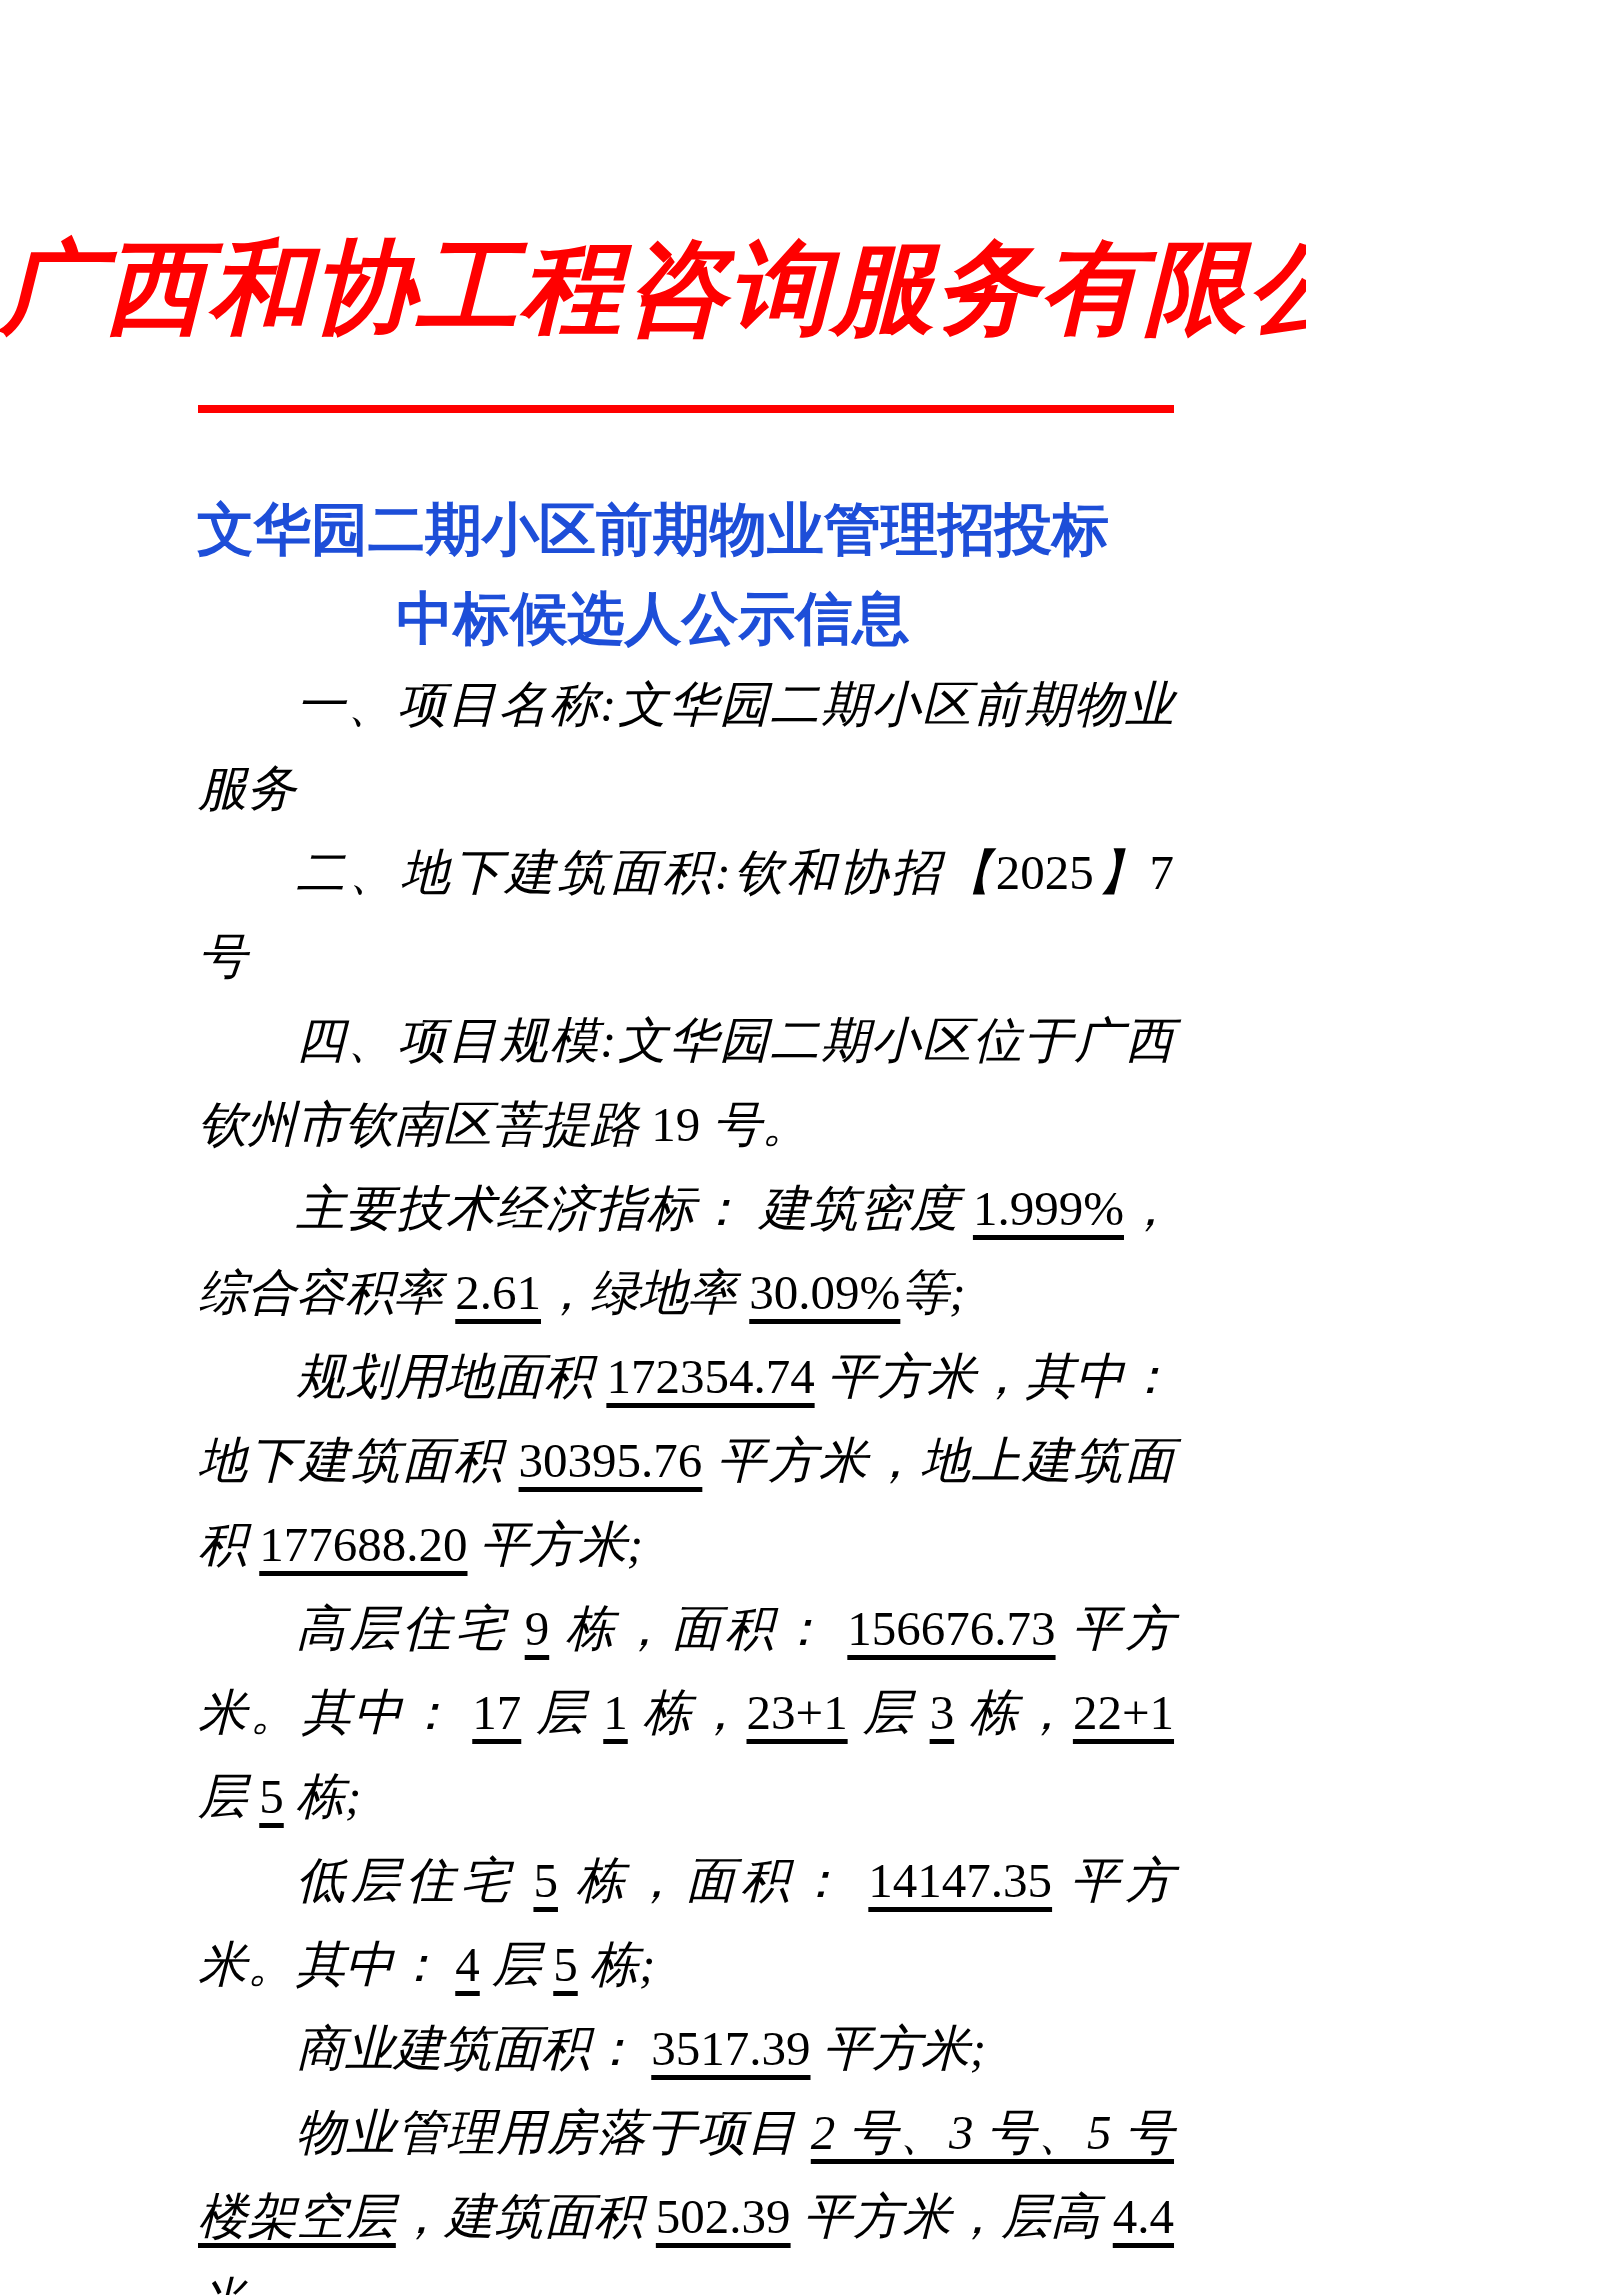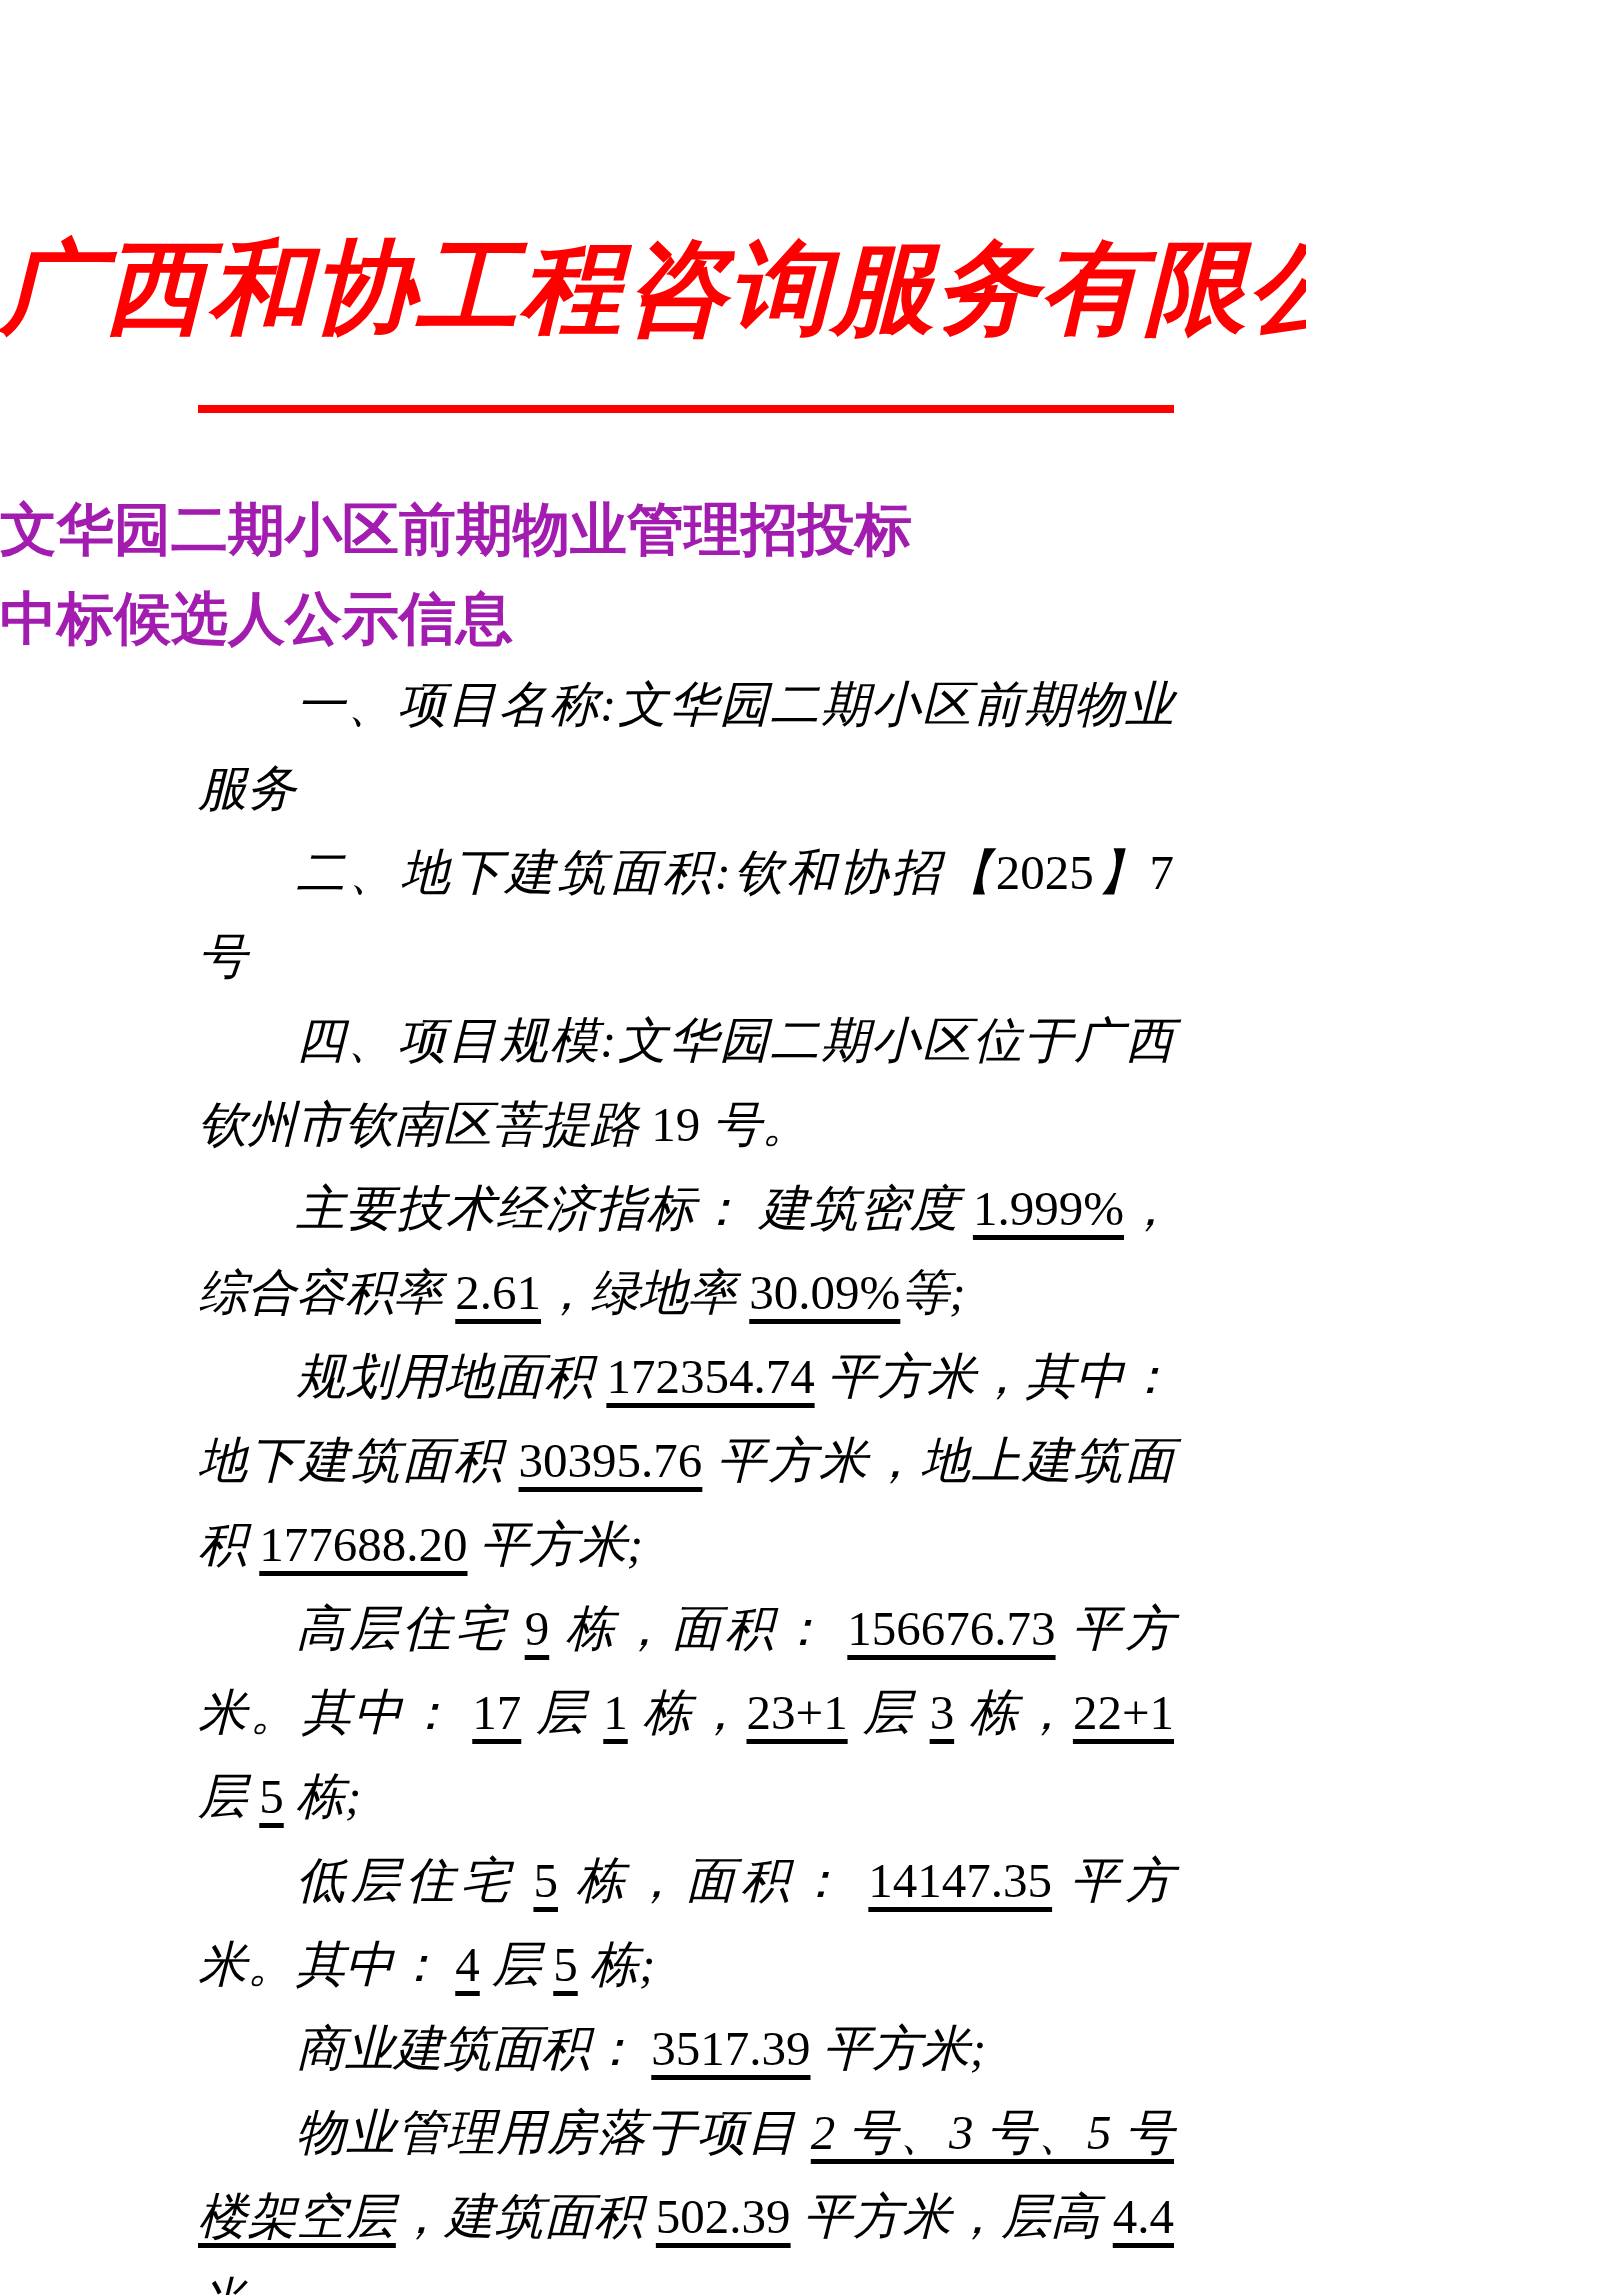--- a/index.html
+++ b/index.html
@@ -23,25 +23,25 @@
     white-space: nowrap;
     color: var(--accent, #ff0000);
   }
   .divider {
     height: 8.2px;
     margin: 42px 132px 0 198px;
     background: var(--accent, #ff0000);
   }
   .doc-title {
     margin-top: 72px;
-    text-align: left;
+    text-align: center;
     font-weight: bold;
     font-size: 57px;
     line-height: 89px;
-    color: #a21caf;
+    color: #1d4ed8;
   }
   .doc-title .tline { display: block; }
   .body-text {
     margin: 0 132px 0 198px;
     font-size: 49px;
     line-height: 84px;
     text-align: justify;
     text-justify: inter-ideograph;
     font-style: italic;
     word-break: break-all;

